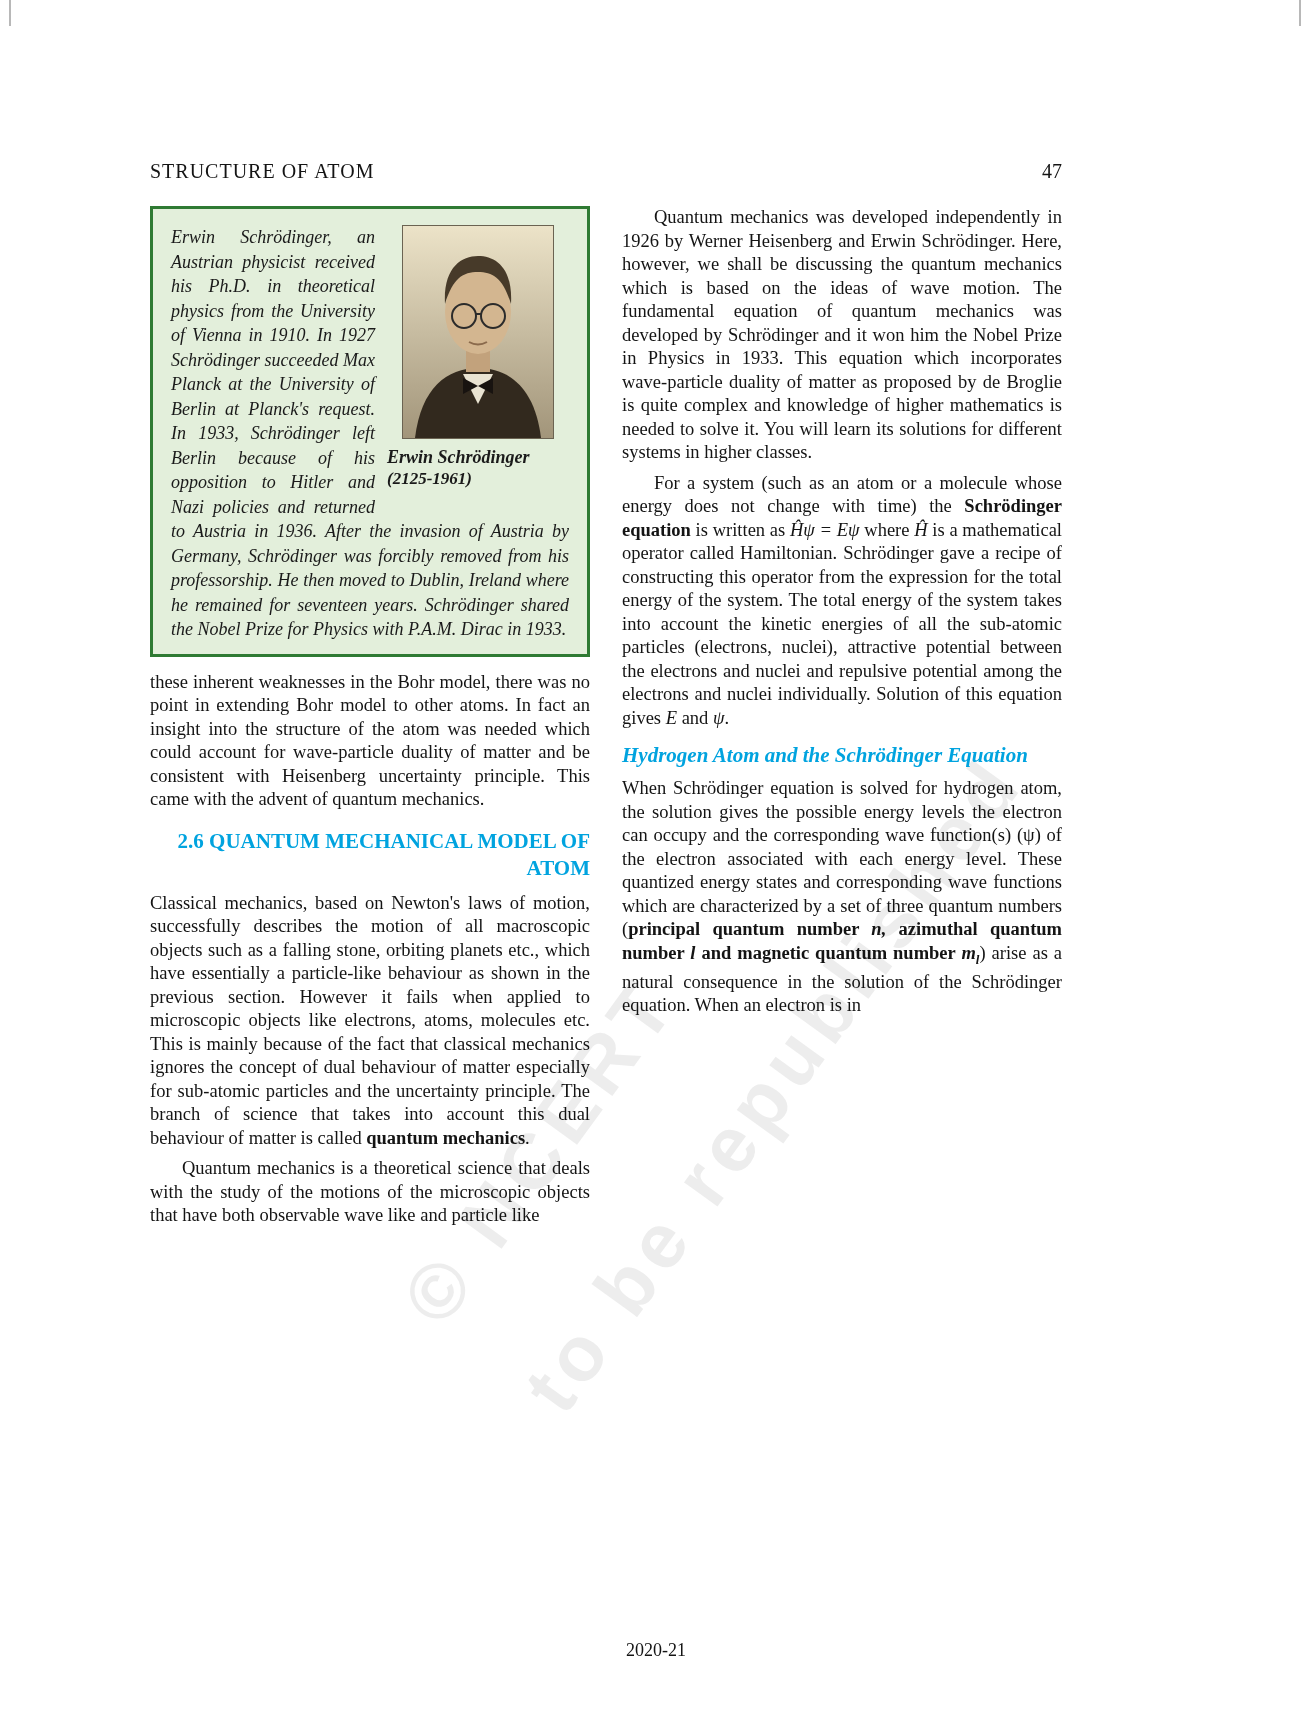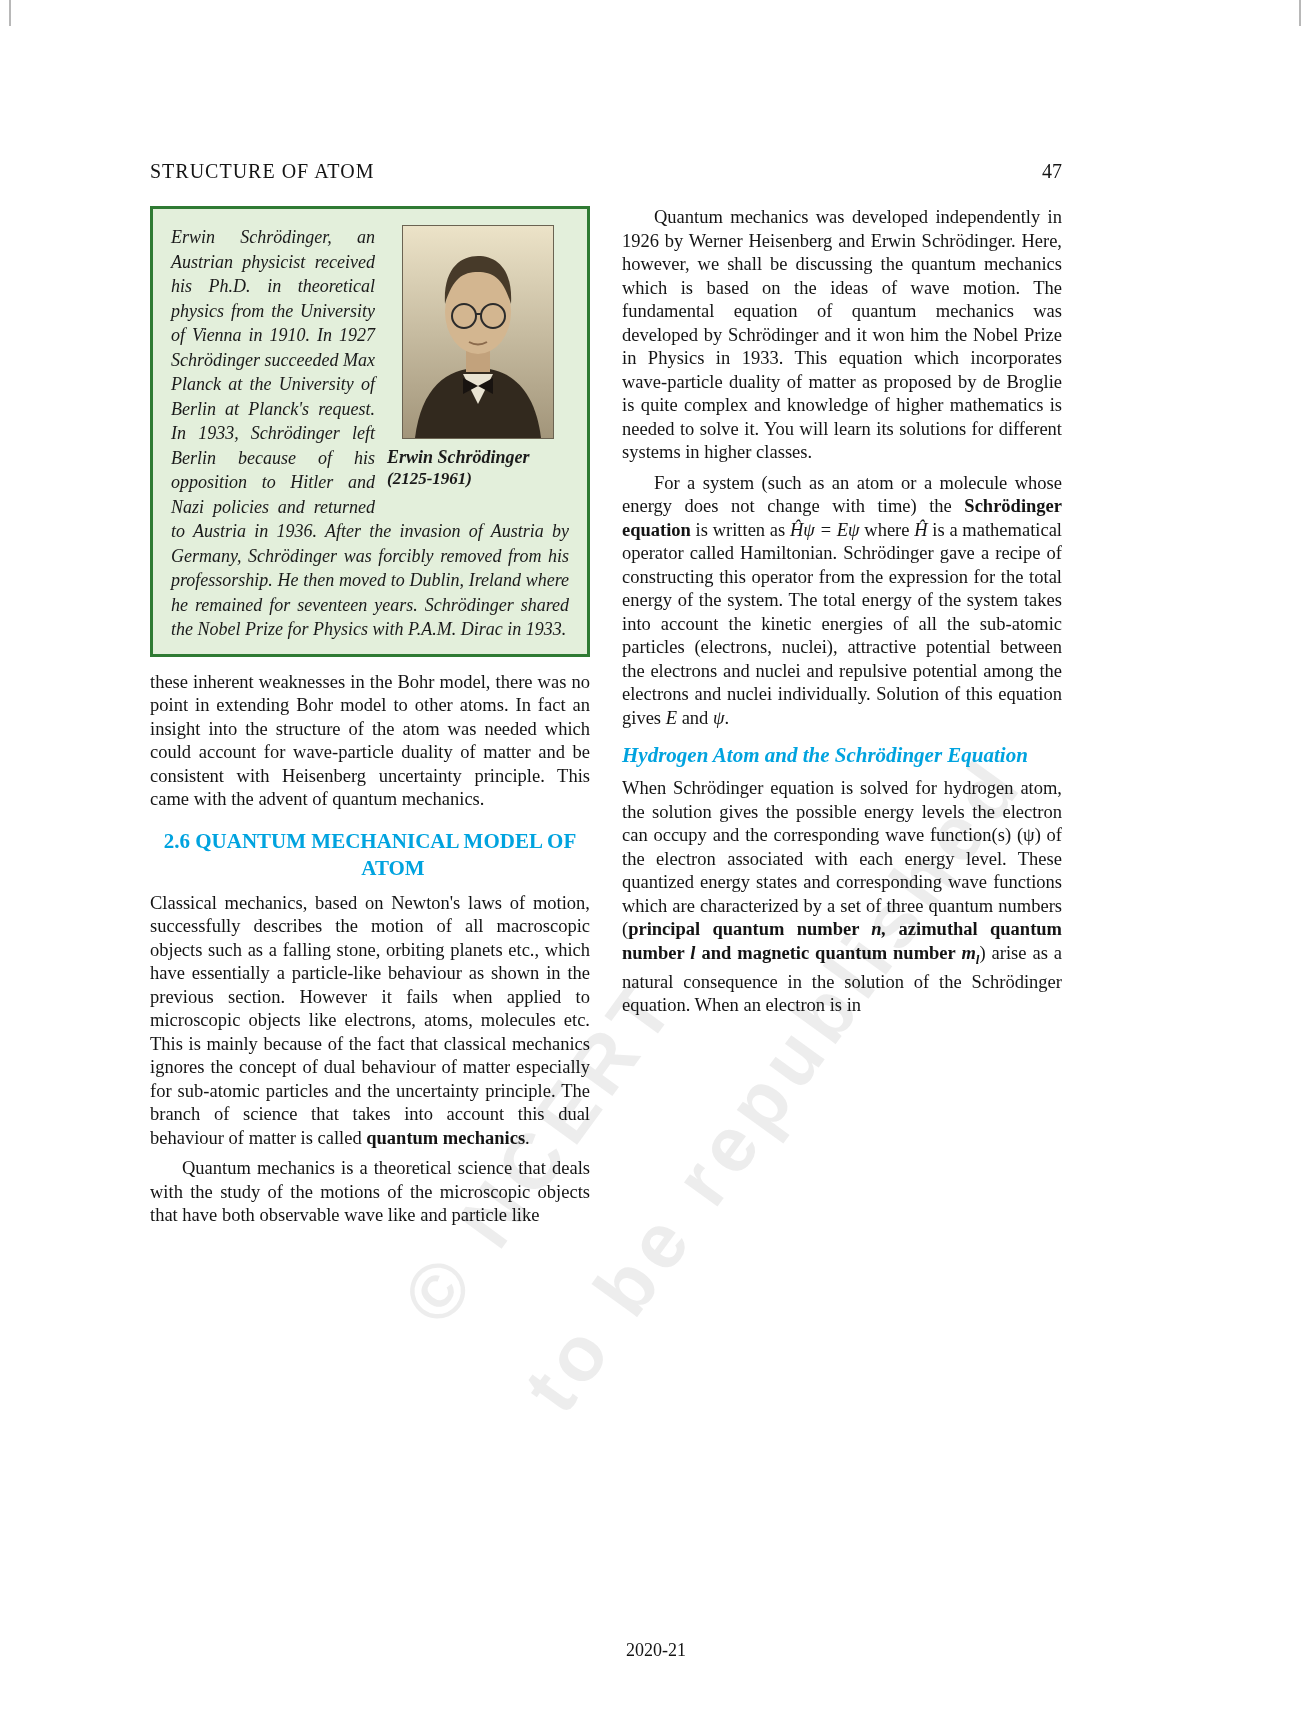--- a/index.html
+++ b/index.html
@@ -92,21 +92,21 @@
   .caption-years { font-weight: bold; font-style: italic; font-size: 17px; line-height: 22px; }
 
   .sec-h {
     color: #00a3df;
     font-weight: bold;
     font-size: 21px;
     line-height: 27px;
     margin: 16px 0 10px 0;
     padding-left: 46px;
     text-indent: -46px;
-    text-align: center;
+    text-align: right;
   }
   .sub-h {
     color: #00a3df;
     font-weight: bold;
     font-style: italic;
     font-size: 21px;
     line-height: 27px;
     margin: 12px 0 8px 0;
     text-align: left;
   }

